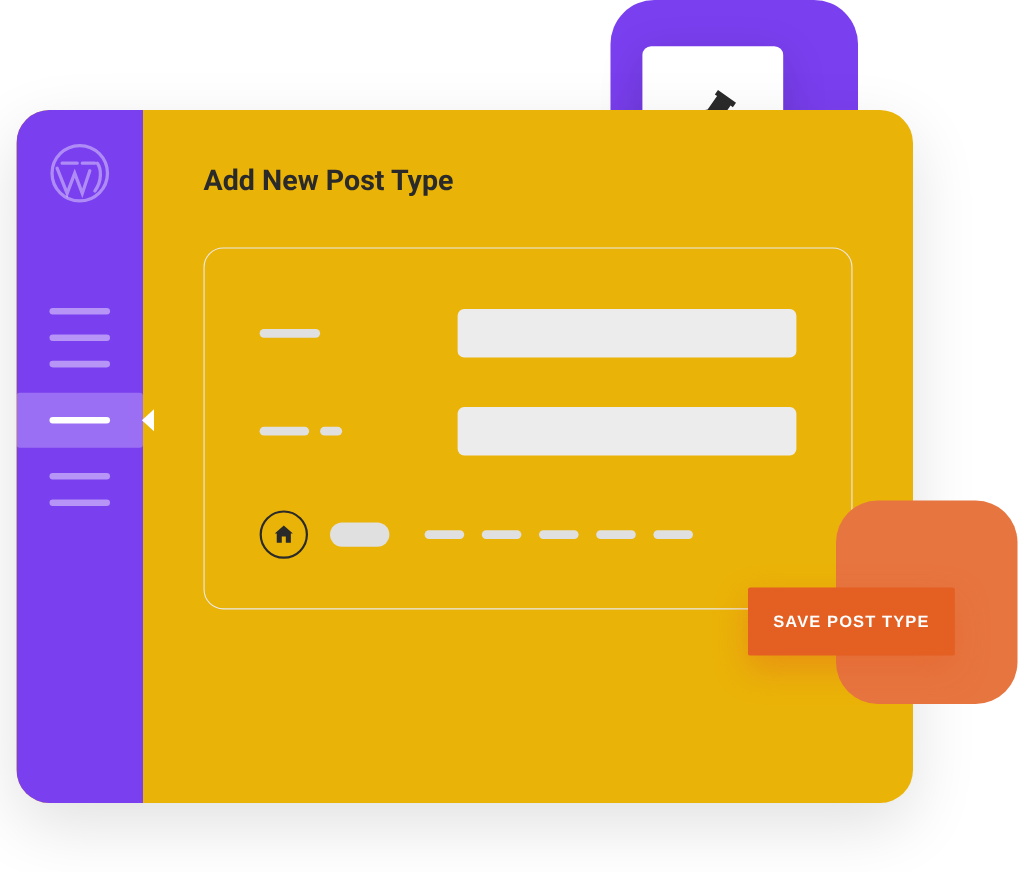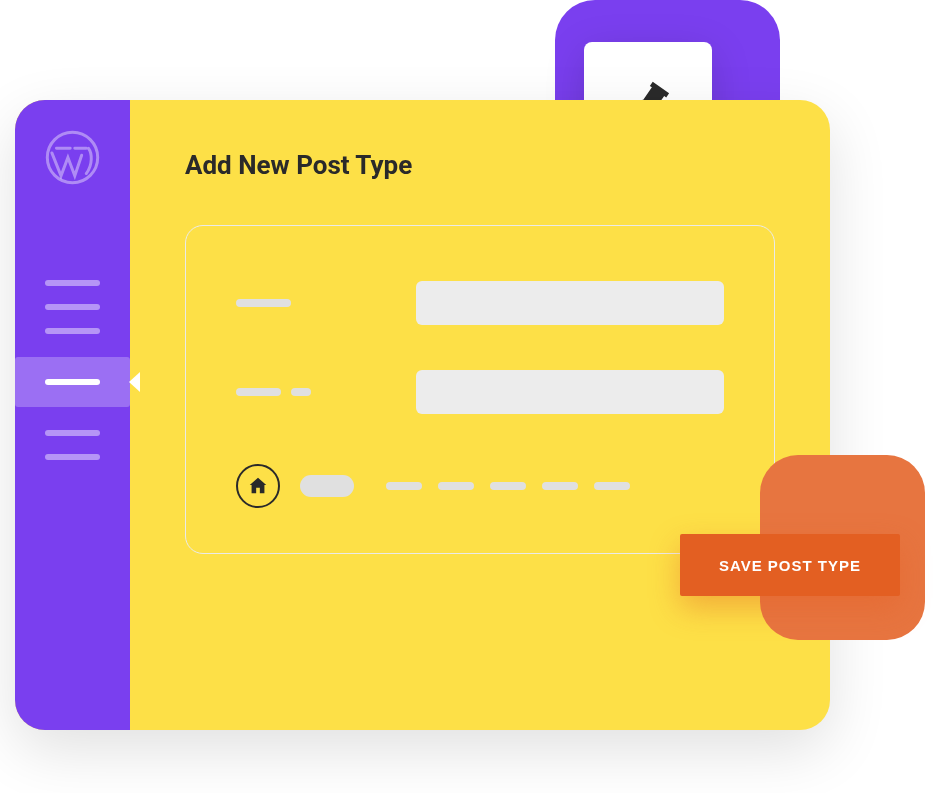--- a/index.html
+++ b/index.html
@@ -48,21 +48,21 @@
       font-size: 20px;
       font-weight: 300;
       color: #2a2a2a;
     }
     .admin-panel {
       position: absolute;
       top: 100px;
       left: 15px;
       width: 815px;
       height: 630px;
-      background: #fde047;
+      background: #eab308;
       border-radius: 30px;
       box-shadow: 0 20px 60px rgba(0,0,0,0.12);
       overflow: hidden;
       display: flex;
     }
     .sidebar {
       width: 115px;
       background: #7a3fef;
       display: flex;
       flex-direction: column;
@@ -216,21 +216,21 @@
       left: 760px;
       width: 165px;
       height: 185px;
       background: #e77540;
       border-radius: 38px;
     }
     .save-button {
       position: absolute;
       top: 534px;
       left: 680px;
-      width: 220px;
+      width: 188px;
       height: 62px;
       background: #e35f22;
       color: #fff;
       border: none;
       font-size: 15px;
       font-weight: 700;
       letter-spacing: 1px;
       cursor: pointer;
       box-shadow: 0 12px 30px rgba(227,95,34,0.4);
       border-radius: 2px;

